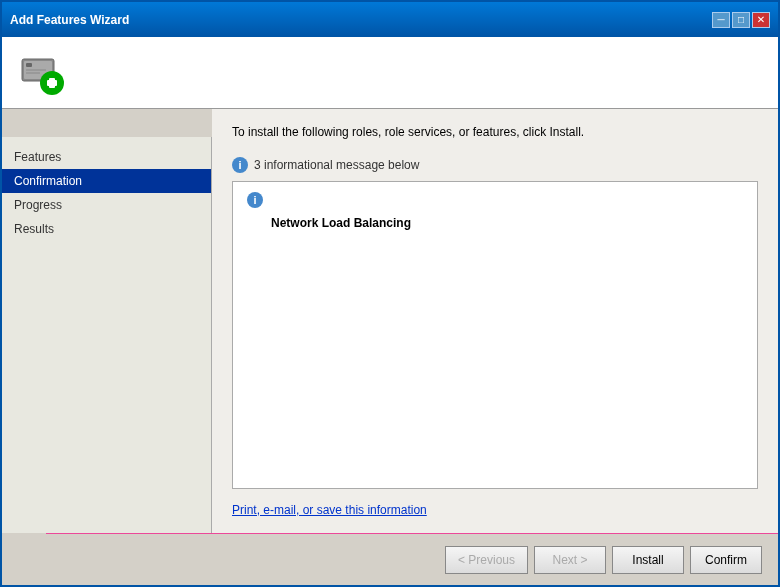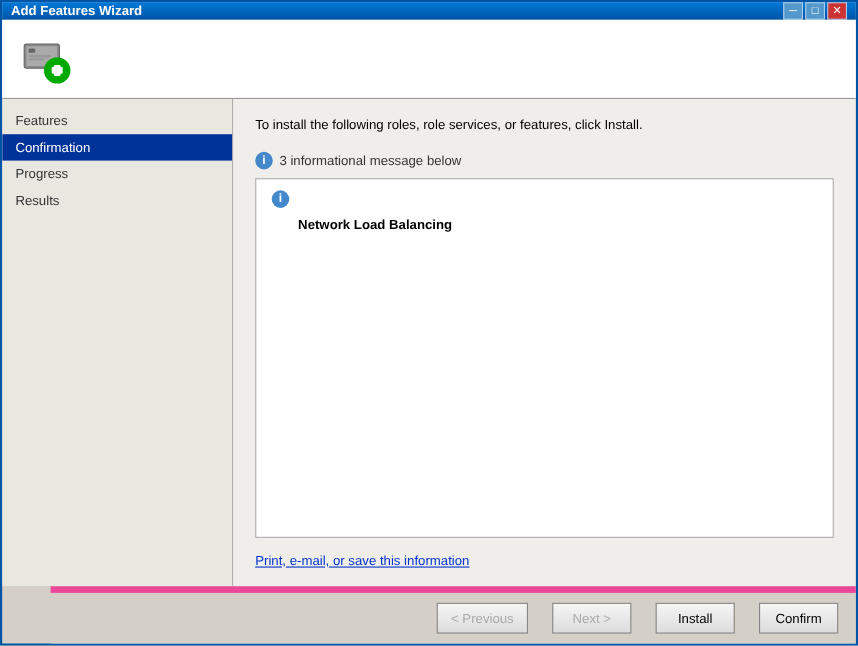--- a/index.html
+++ b/index.html
@@ -20,21 +20,21 @@
       flex-direction: column;
     }
 
     .title-bar {
       background: linear-gradient(to bottom, #0078d7, #0054a6);
       color: white;
       padding: 4px 8px;
       display: flex;
       align-items: center;
       justify-content: space-between;
-      height: 16px;
+      height: 35px;
       flex-shrink: 0;
     }
 
     .title-bar-left {
       display: flex;
       align-items: center;
       gap: 6px;
       font-size: 12px;
       font-weight: bold;
     }
@@ -89,20 +89,21 @@
       flex: 1;
       overflow: hidden;
     }
 
     .sidebar {
       width: 210px;
       background: #e8e8e0;
       border-right: 1px solid #aaa;
       padding: 8px 0;
       flex-shrink: 0;
+      margin-top: 28px;
     }
 
     .sidebar-item {
       padding: 5px 12px;
       font-size: 12px;
       color: #333;
       cursor: pointer;
     }
 
     .sidebar-item.active {
@@ -179,26 +180,26 @@
     .save-link {
       color: #0033cc;
       text-decoration: underline;
       font-size: 12px;
       cursor: pointer;
       margin-top: 4px;
     }
 
     .footer {
       background: #d4d0c8;
-      border-top: 6px solid #ec4899;
+      border-top: 1px solid #ec4899;
       padding: 10px 16px;
       display: flex;
       justify-content: flex-end;
       align-items: center;
-      gap: 22px;
+      gap: 6px;
       flex-shrink: 0;
       height: 52px;
       margin-left: 44px;
     }
 
     .footer-btn {
       min-width: 72px;
       height: 28px;
       padding: 0 12px;
       font-size: 12px;

